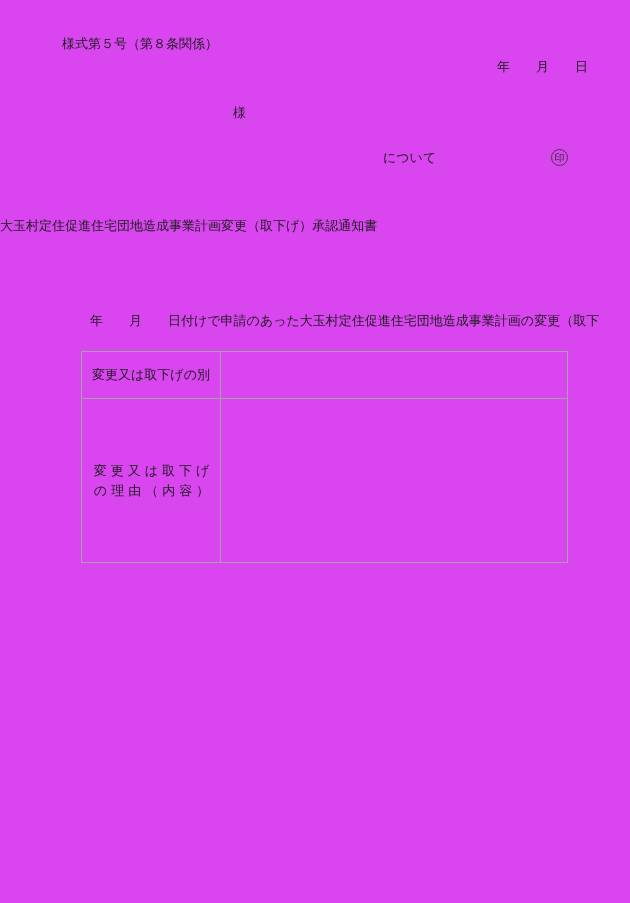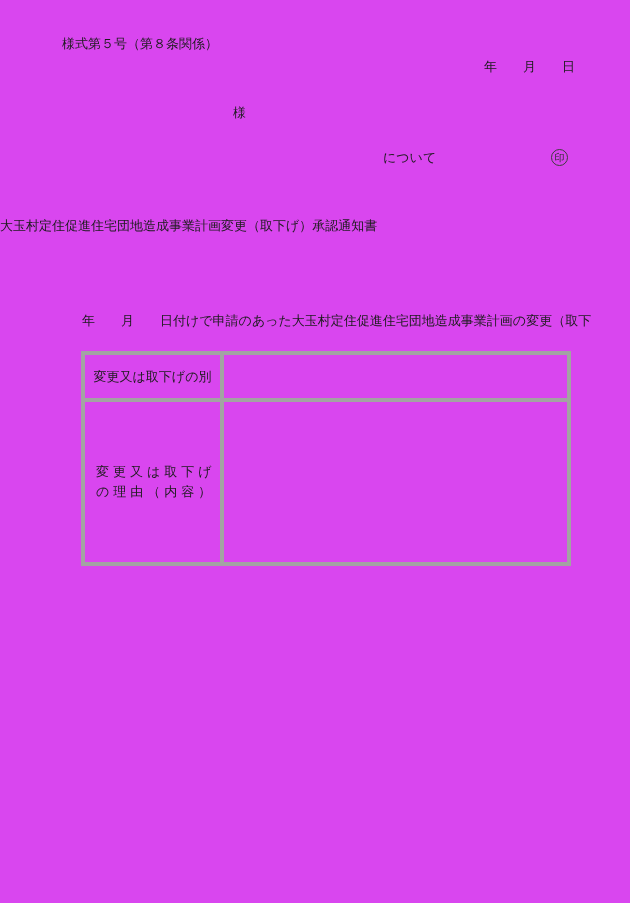--- a/index.html
+++ b/index.html
@@ -21,21 +21,21 @@
   .abs {
     position: absolute;
     white-space: pre;
     line-height: 1.2;
   }
   .form-number {
     left: 62px;
     top: 36px;
   }
   .issue-date {
-    left: 484px;
+    left: 497px;
     top: 59px;
   }
   .addressee {
     left: 233px;
     top: 105px;
   }
   .sender-title {
     left: 383px;
     top: 150px;
   }
@@ -55,39 +55,39 @@
     color: #2a2a2a;
     box-sizing: border-box;
   }
   .doc-title {
     left: 0;
     right: 0;
     top: 218px;
     white-space: pre;
   }
   .body-text {
-    left: 56px;
+    left: 64px;
     top: 261px;
     width: 510px;
     line-height: 24px;
   }
   .body-text div {
     white-space: pre;
   }
   table.change-table {
     position: absolute;
     left: 81px;
     top: 351px;
     border-collapse: collapse;
     table-layout: fixed;
     width: 486px;
     background: transparent;
   }
   table.change-table td {
-    border: 4px solid #a3a3a3;
+    border: 1px solid #a3a3a3;
     vertical-align: middle;
     padding: 0 6px;
     box-sizing: border-box;
   }
   td.label-cell {
     width: 139px;
     text-align: center;
   }
   td.value-cell {
     width: 347px;

